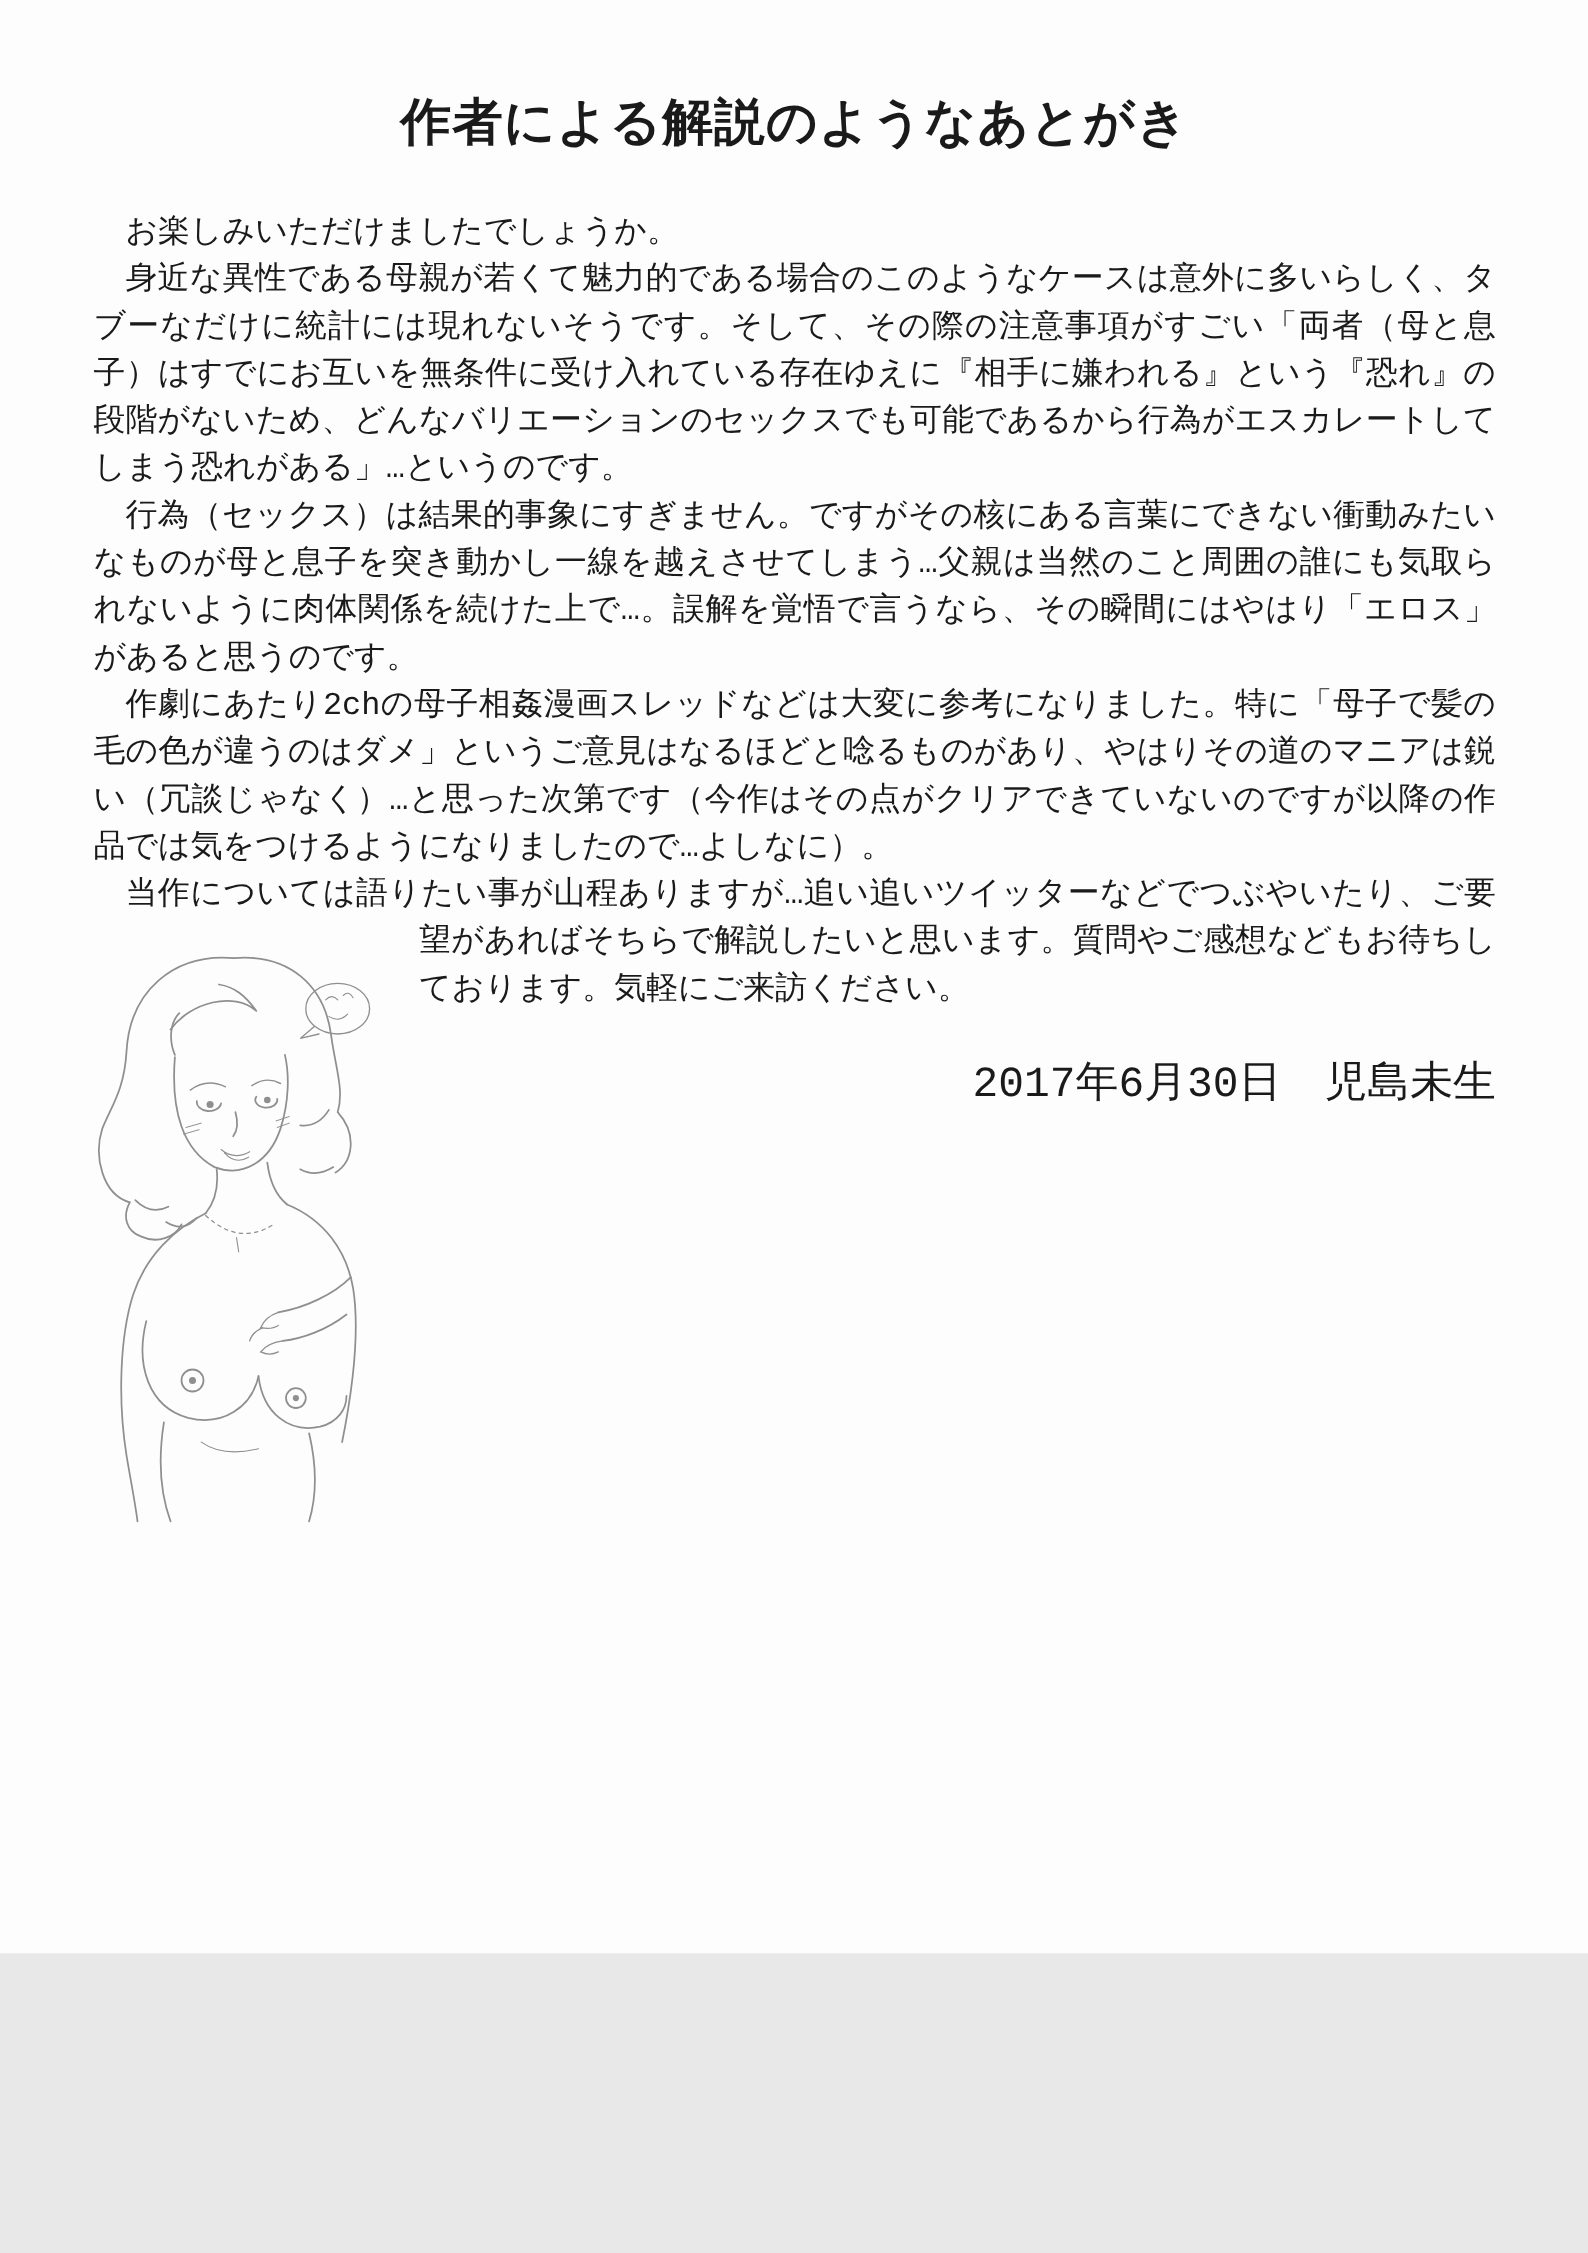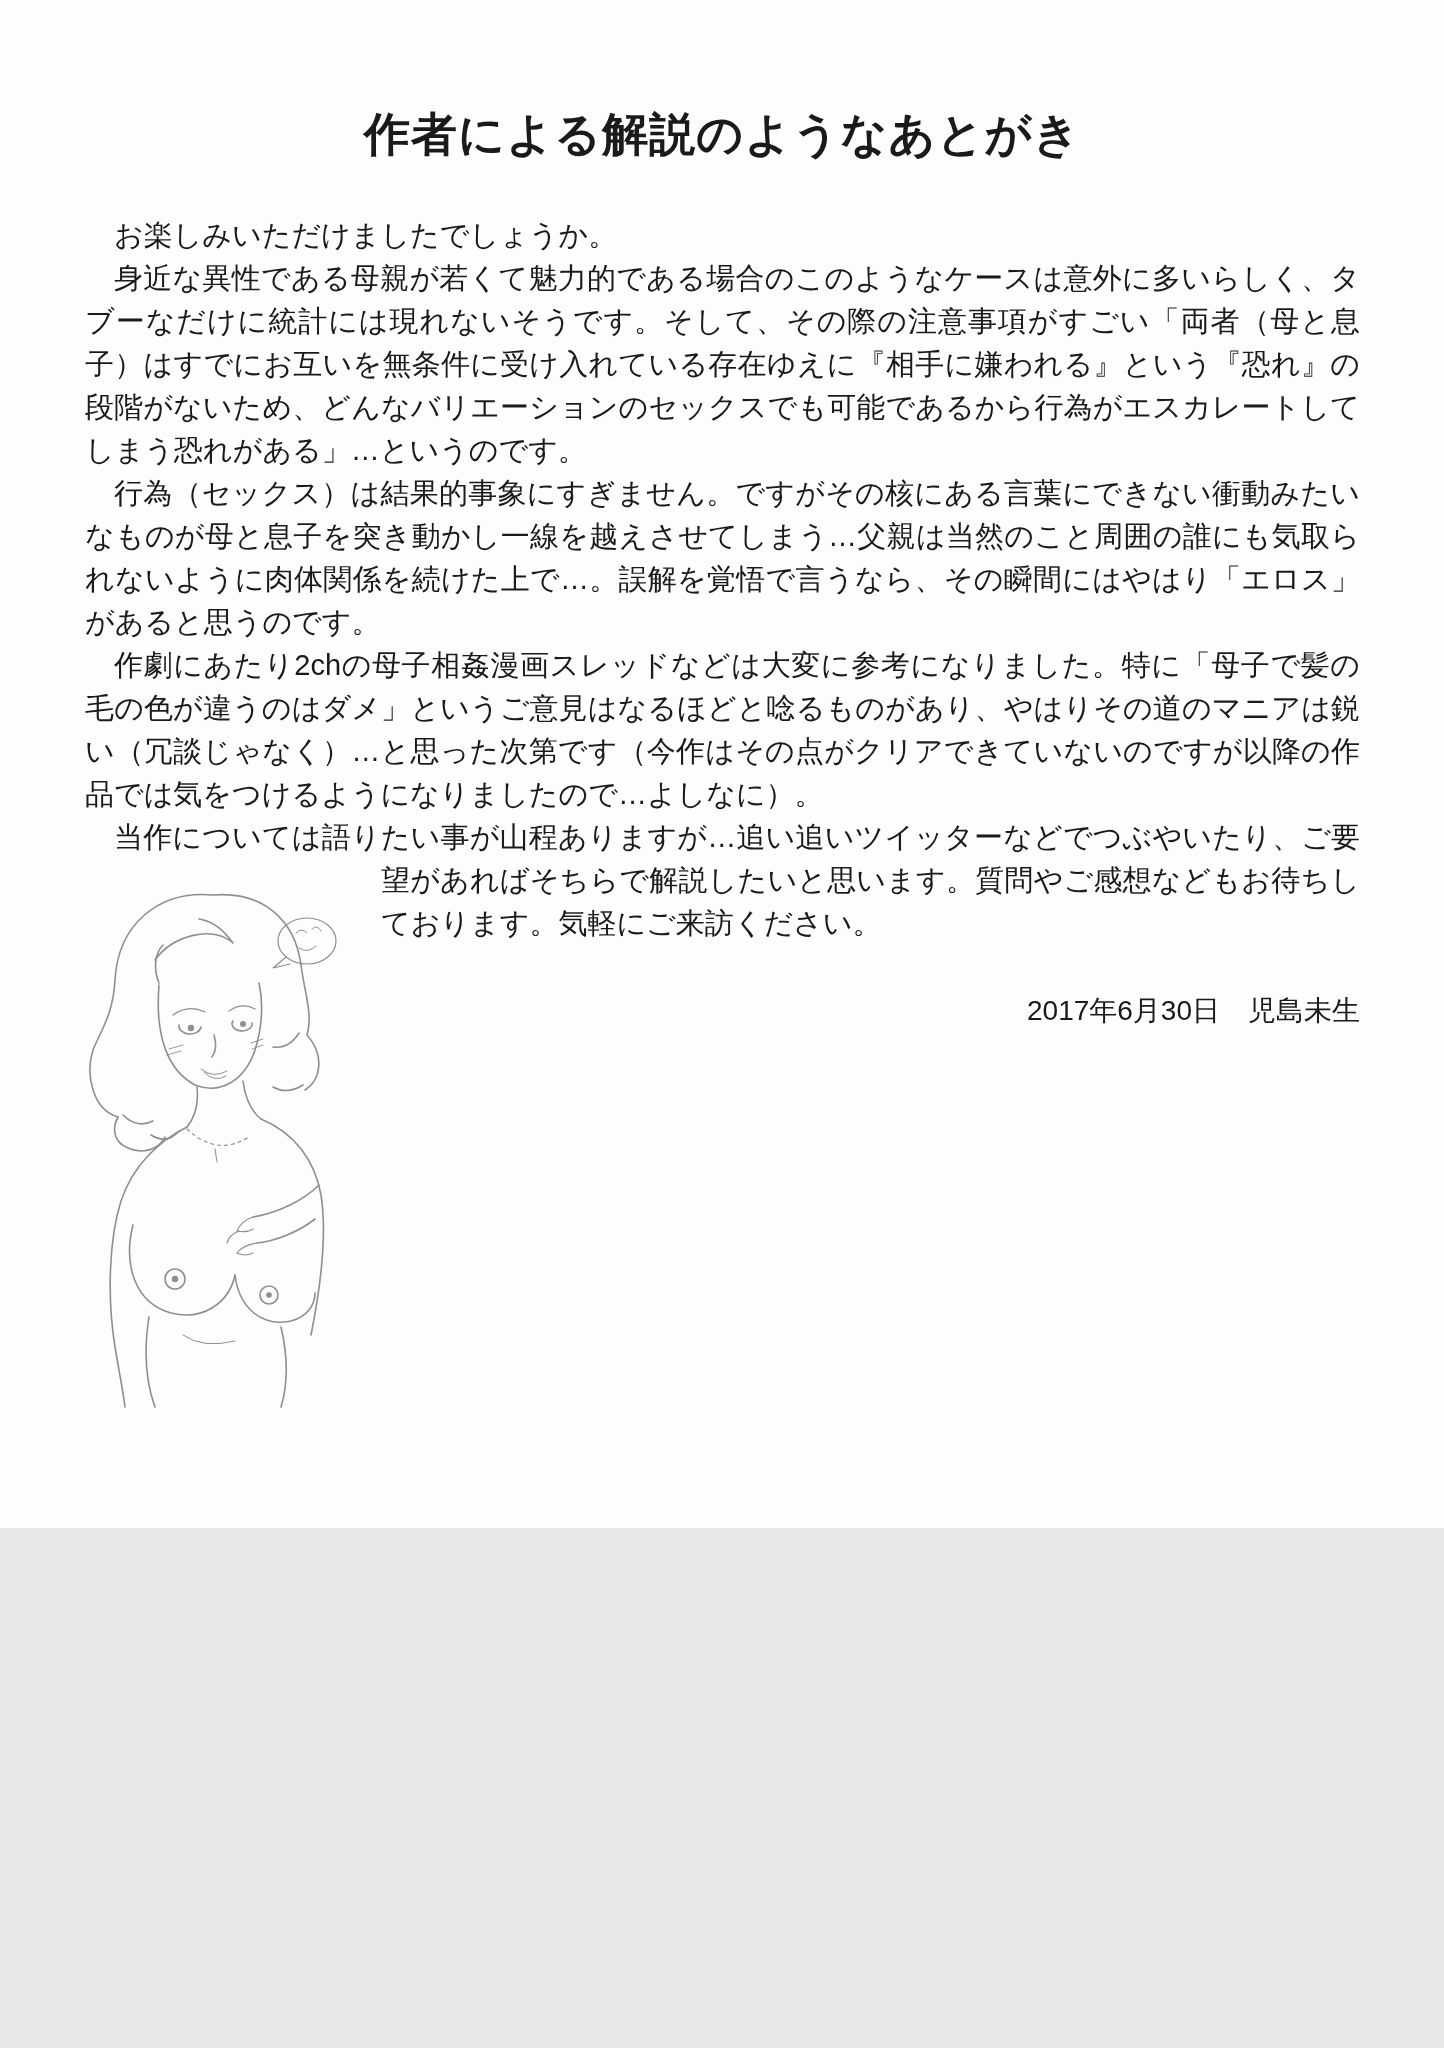--- a/index.html
+++ b/index.html
@@ -3,26 +3,26 @@
 <meta charset="utf-8">
 <style>
   html, body {
     margin: 0;
     padding: 0;
     background: #e8e8e8;
   }
   .page {
     position: relative;
     width: 1444px;
-    height: 1528px;
+    height: 1776px;
     margin: 0 auto;
     background: #fdfdfd;
     box-sizing: border-box;
-    padding: 104px 84px 0 85px;
-    font-family: Liberation Sans, sans-serif;
+    padding: 80px 84px 0 85px;
+    font-family: Liberation Mono, monospace;
     color: #1a1a1a;
     overflow: hidden;
   }
   .title {
     margin: 0;
     font-size: 46px;
     font-weight: 700;
     text-align: center;
     letter-spacing: 1px;
   }
@@ -41,21 +41,21 @@
     width: 300px;
     height: 545px;
     margin: 6px 18px 6px -22px;
     display: block;
   }
   .illust-float svg { display: block; }
   .signature {
     margin: 44px 0 0 0;
     text-indent: 0;
     text-align: right;
-    font-size: 28px;
+    font-size: 39px;
     line-height: 43px;
   }
 </style>
 </head>
 <body>
 
 <div class="page">
 
   <h1 class="title">作者による解説のようなあとがき</h1>
 

